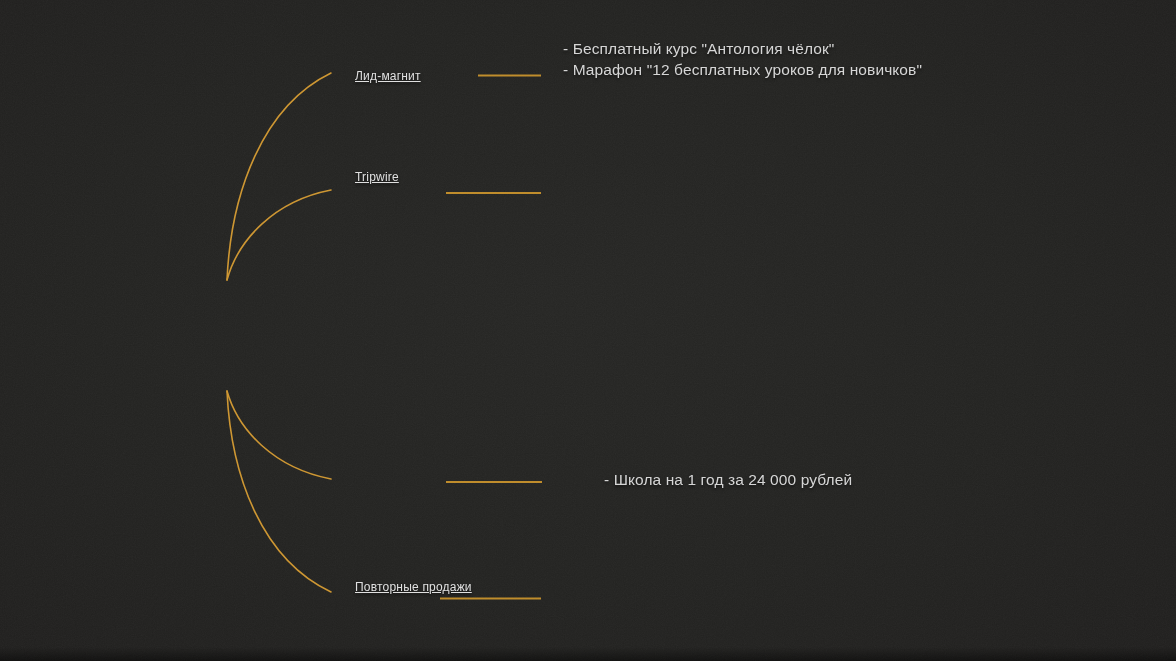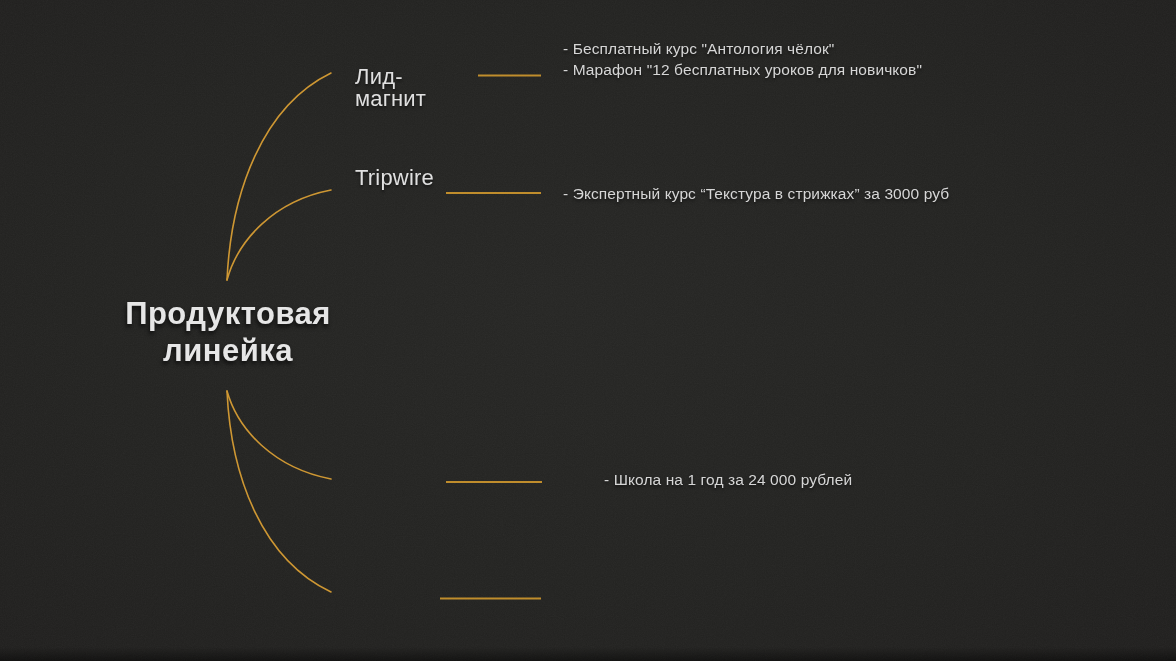--- a/index.html
+++ b/index.html
@@ -58,25 +58,26 @@
     font-weight: bold;
     line-height: 1.18;
     letter-spacing: 0.5px;
     color: #e6e6e6;
     text-shadow: -1px 3px 4px rgba(0,0,0,0.65);
   }
   .branch-label {
     position: absolute;
     left: 355px;
     width: 118px;
-    font-size: 22px;
+    font-size: 12px;
     line-height: 21.5px;
     color: #e0e0e0;
     letter-spacing: 0.2px;
     text-shadow: 0 2px 3px rgba(0,0,0,0.5);
+    text-decoration: underline;
   }
   .branch-desc {
     position: absolute;
     left: 563px;
     font-size: 15.5px;
     line-height: 21px;
     color: #d6d6d6;
     letter-spacing: 0.1px;
     text-shadow: 0 2px 3px rgba(0,0,0,0.5);
   }
@@ -106,32 +107,29 @@
     <path class="branch-curve" d="M227,280 C231,192 263,106 331,73"></path>
     <path class="branch-curve" d="M227,280 C238,240 274,201 331,190"></path>
     <path class="branch-curve" d="M227,391 C238,430 274,468 331,479"></path>
     <path class="branch-curve" d="M227,391 C231,478 263,560 331,592"></path>
     <line class="branch-rule" x1="478" y1="75.5" x2="541" y2="75.5"></line>
     <line class="branch-rule" x1="446" y1="193" x2="541" y2="193"></line>
     <line class="branch-rule" x1="446" y1="482" x2="542" y2="482"></line>
     <line class="branch-rule" x1="440" y1="598.5" x2="541" y2="598.5"></line>
   </svg>
 
-  <div class="root-node">Продуктовая линейка</div>
 
   <div class="branch-label label-lead-magnet">Лид-магнит</div>
   <div class="branch-desc desc-lead-magnet">
     <div class="desc-line">- Бесплатный курс "Антология чёлок"</div>
     <div class="desc-line">- Марафон "12 бесплатных уроков для новичков"</div>
   </div>
 
   <div class="branch-label label-tripwire">Tripwire</div>
-  <div class="branch-desc desc-tripwire">
-    <div class="desc-line">- Экспертный курс “Текстура в стрижках” за 3000 руб</div>
-  </div>
 
   <div class="branch-desc desc-main-product">
     <div class="desc-line">- Школа на 1 год за 24 000 рублей</div>
   </div>
 
+  <div class="branch-label label-repeat-sales">Повторные продажи</div>
 
   <div class="bottom-fade"></div>
 </div>
 
 </body></html>

